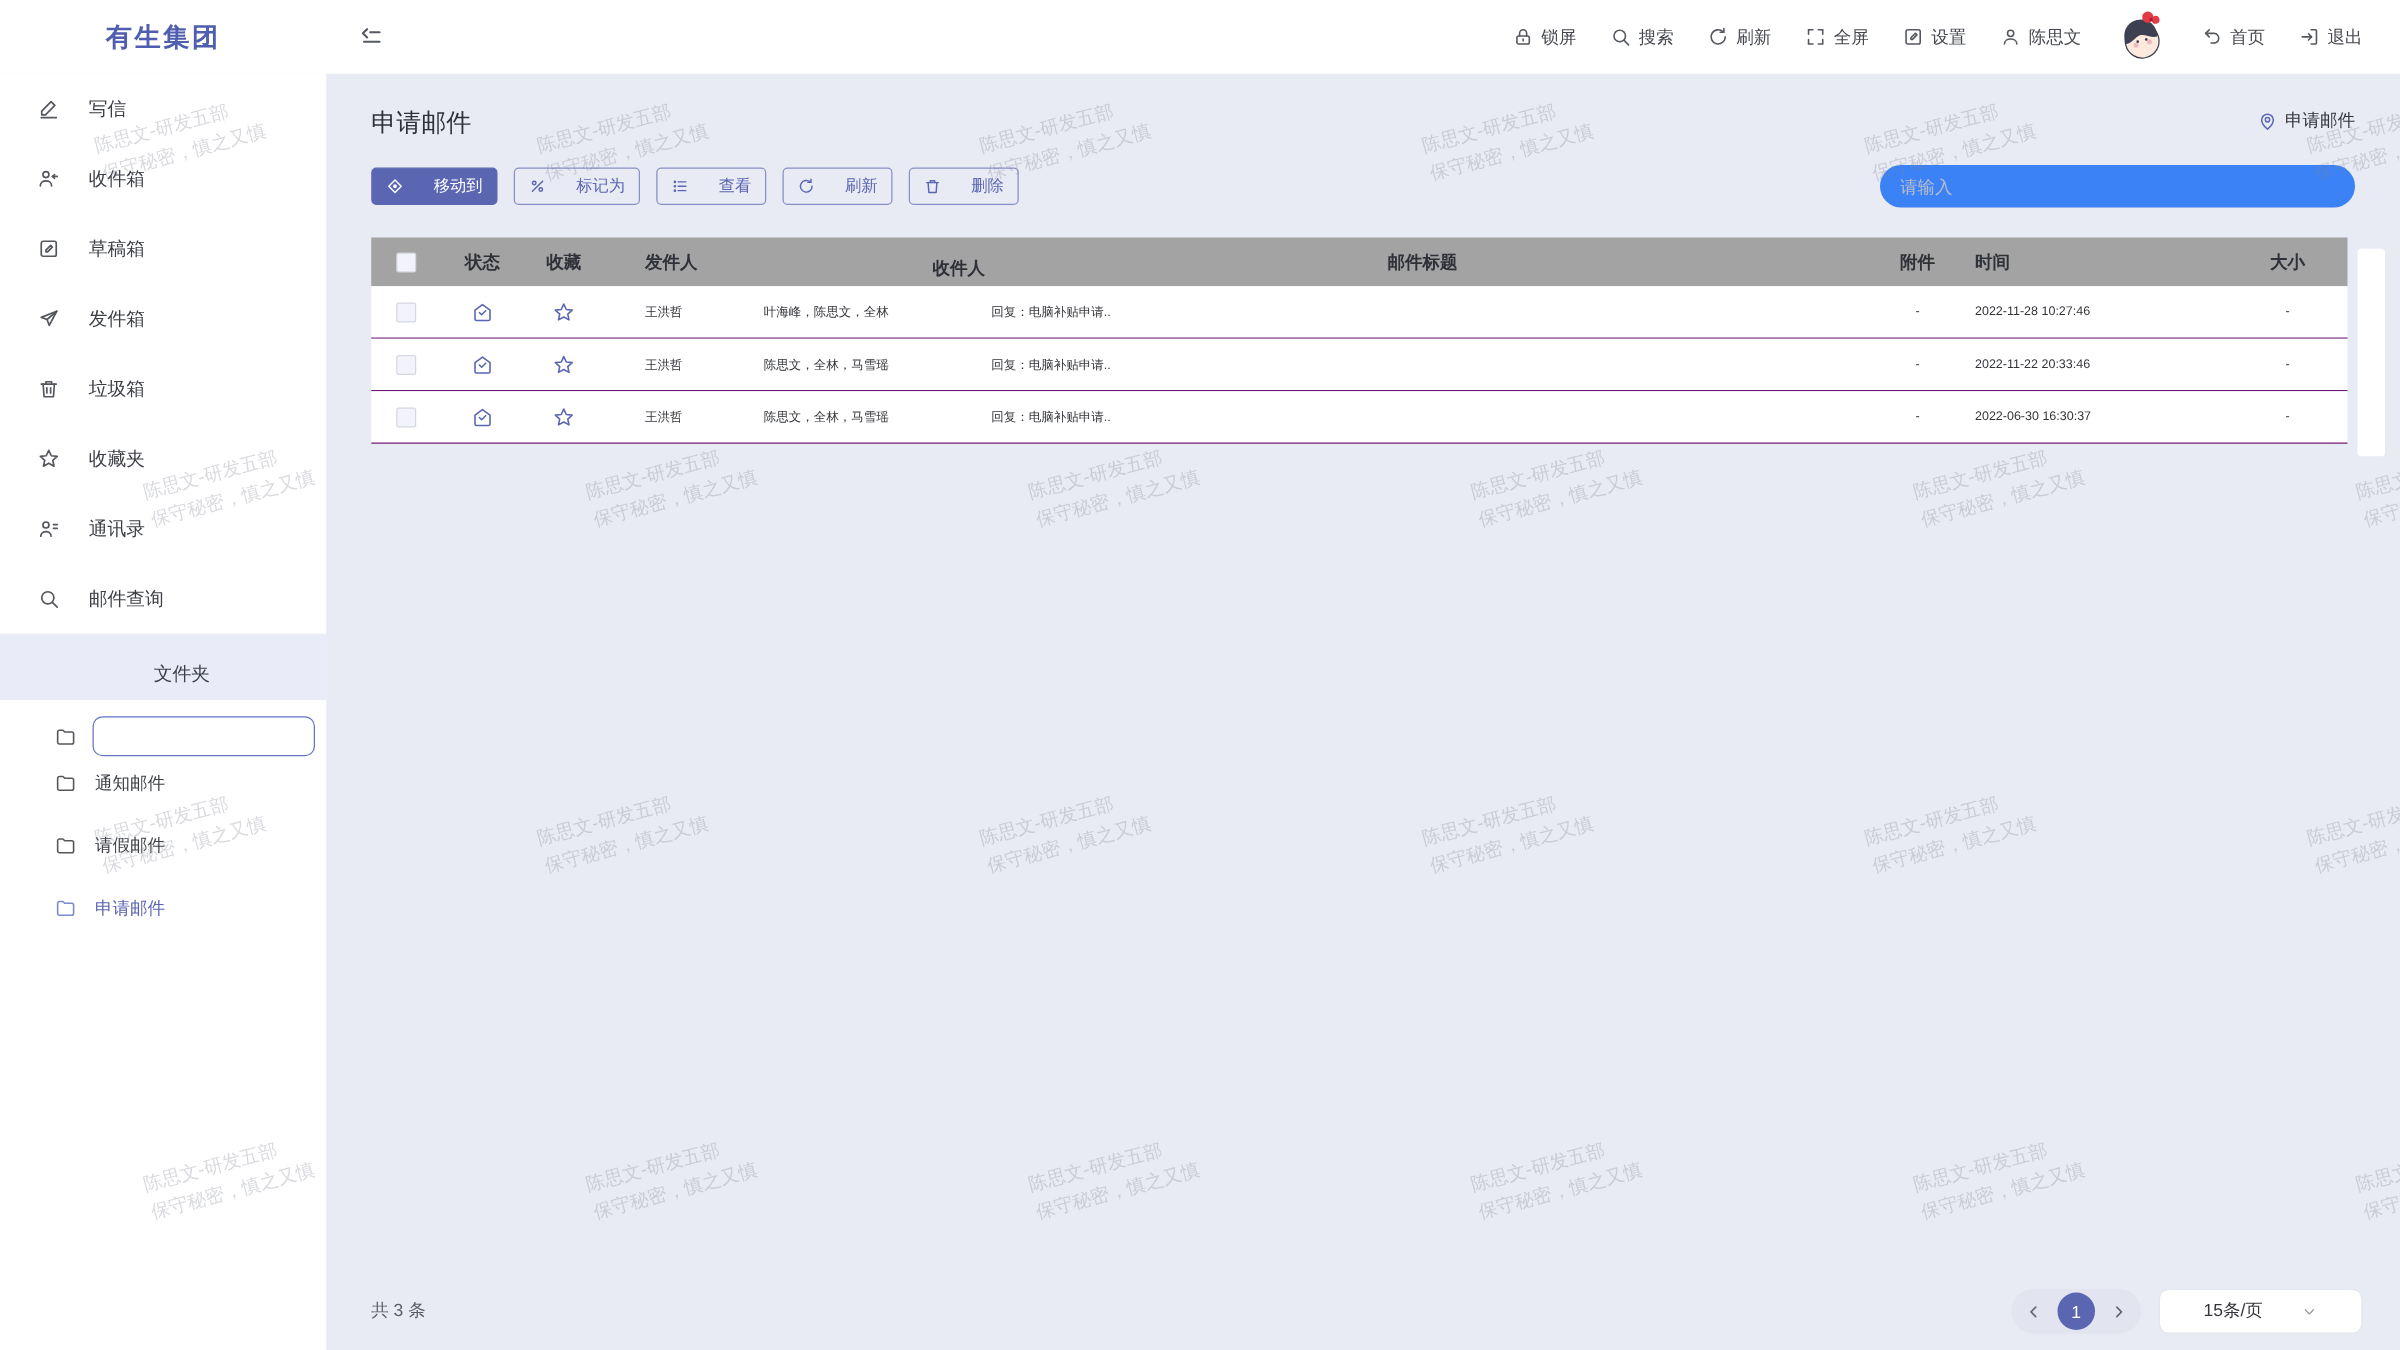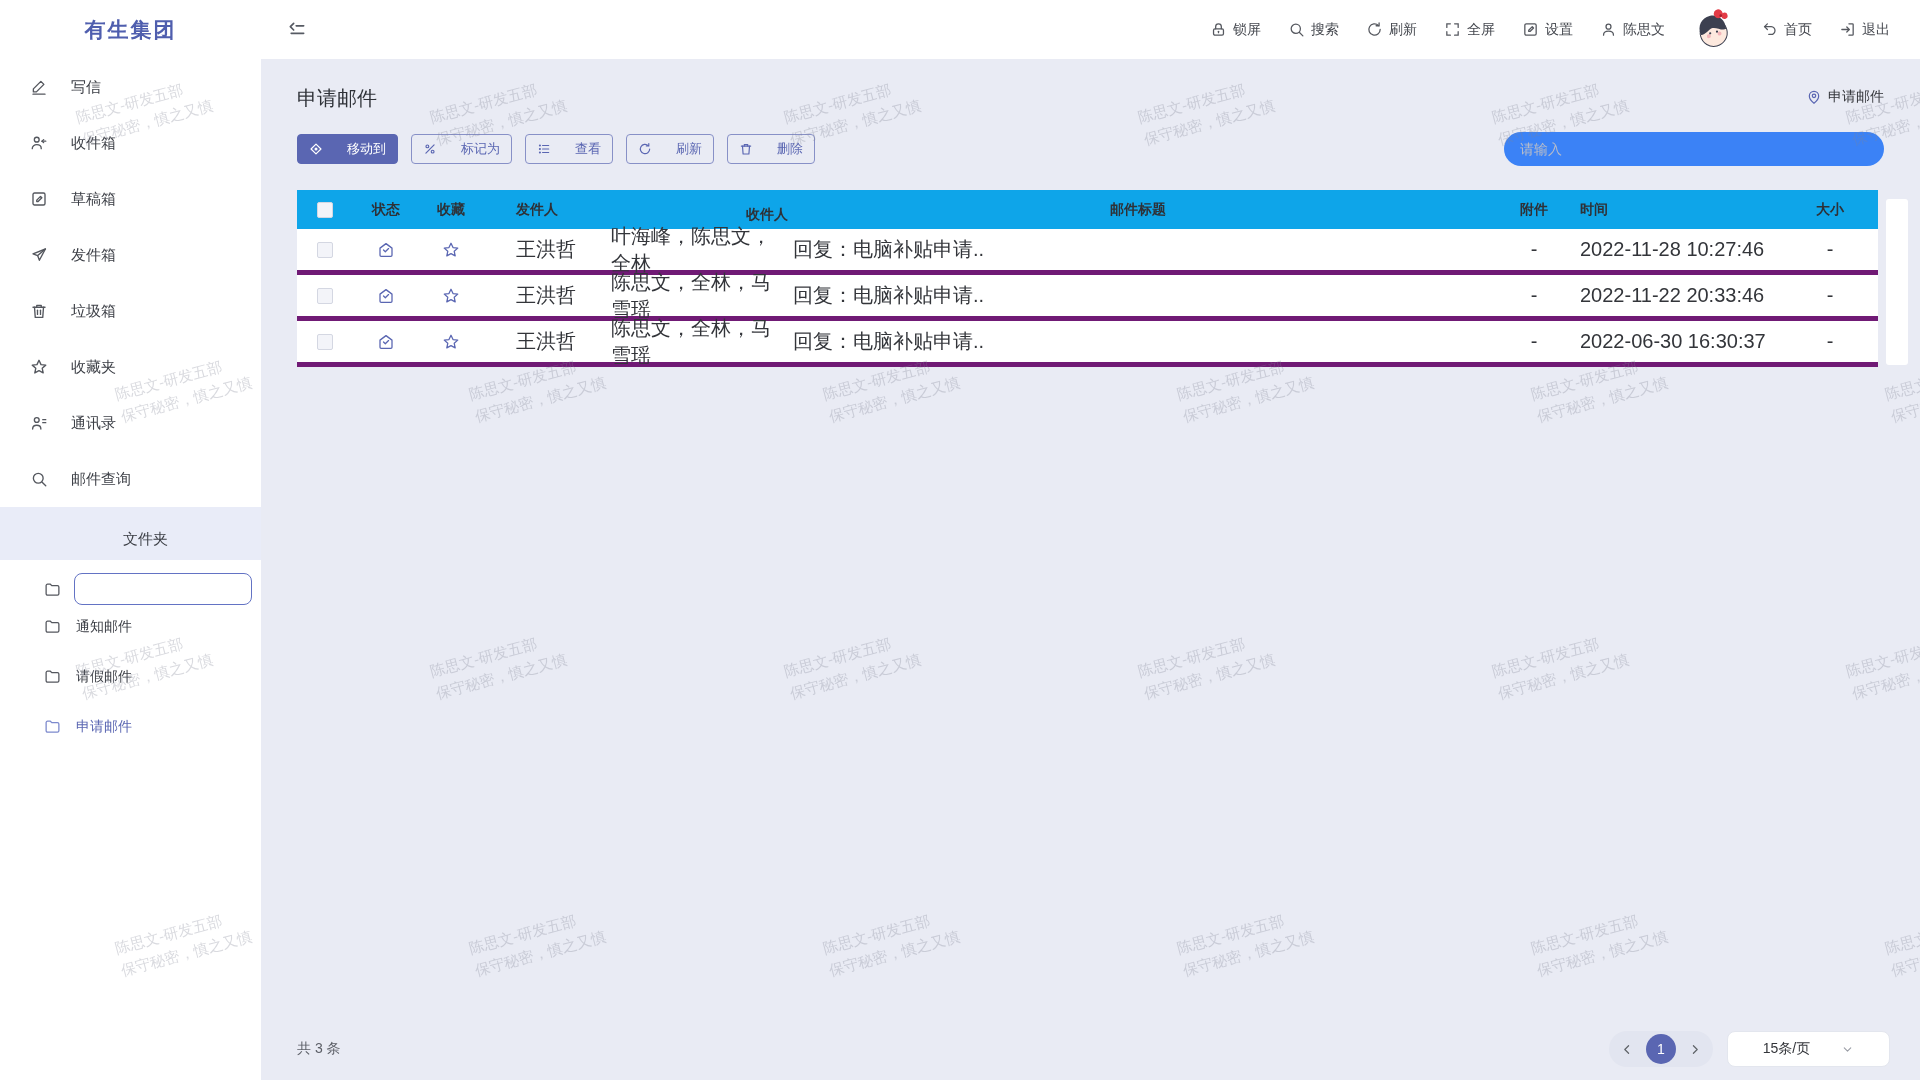--- a/index.html
+++ b/index.html
@@ -44,24 +44,24 @@
   .toolbar{display:flex;align-items:center;margin:20px 36px 0 36px;}
   .btn{height:30px;display:inline-flex;align-items:center;gap:24px;padding:0 11px;
        border-radius:4px;font-size:13px;cursor:pointer;box-sizing:border-box;white-space:nowrap;}
   .btn-primary{background:#5a66b2;border:1px solid #5a66b2;color:#fff;}
   .btn-outline{background:transparent;border:1px solid #8790c7;color:#5a66b2;margin-left:13px;}
   .search{margin-left:auto;width:348px;height:34px;border-radius:18px;border:none;background:#3b82f6;
           padding:0 16px;font-size:14px;color:#333;outline:none;font-family:"Liberation Sans",sans-serif;}
   .search::placeholder{color:#b9bdc9;}
   
   .table{margin:24px 42px 0 36px;}
-  .thead{display:flex;align-items:center;height:39px;background:#0ea5e9;
+  .thead{display:flex;align-items:center;height:39px;background:#a3a3a3;
          font-size:14px;font-weight:bold;color:#2e3137;}
   .trow{display:flex;align-items:center;height:41px;background:#fff;
-        border-bottom:5px solid #701a75;font-size:20px;color:#33353a;}
+        border-bottom:1px solid #701a75;font-size:10px;color:#33353a;}
   .col-cb{width:56px;display:flex;justify-content:center;flex:none;}
   .col-status{width:66px;display:flex;justify-content:center;flex:none;}
   .col-fav{width:64px;display:flex;justify-content:center;flex:none;}
   .col-sender{width:120px;padding-left:33px;box-sizing:border-box;flex:none;}
   .col-recip{width:185px;padding-left:8px;box-sizing:border-box;flex:none;}
   .col-recip.hd{text-align:right;padding-left:0;margin-top:11px;}
   .col-subject{flex:1;padding-left:5px;box-sizing:border-box;white-space:nowrap;overflow:hidden;}
   .col-subject.hd{text-align:center;padding-left:0;}
   .col-attach{width:92px;text-align:center;flex:none;}
   .col-time{width:202px;text-align:left;flex:none;}

